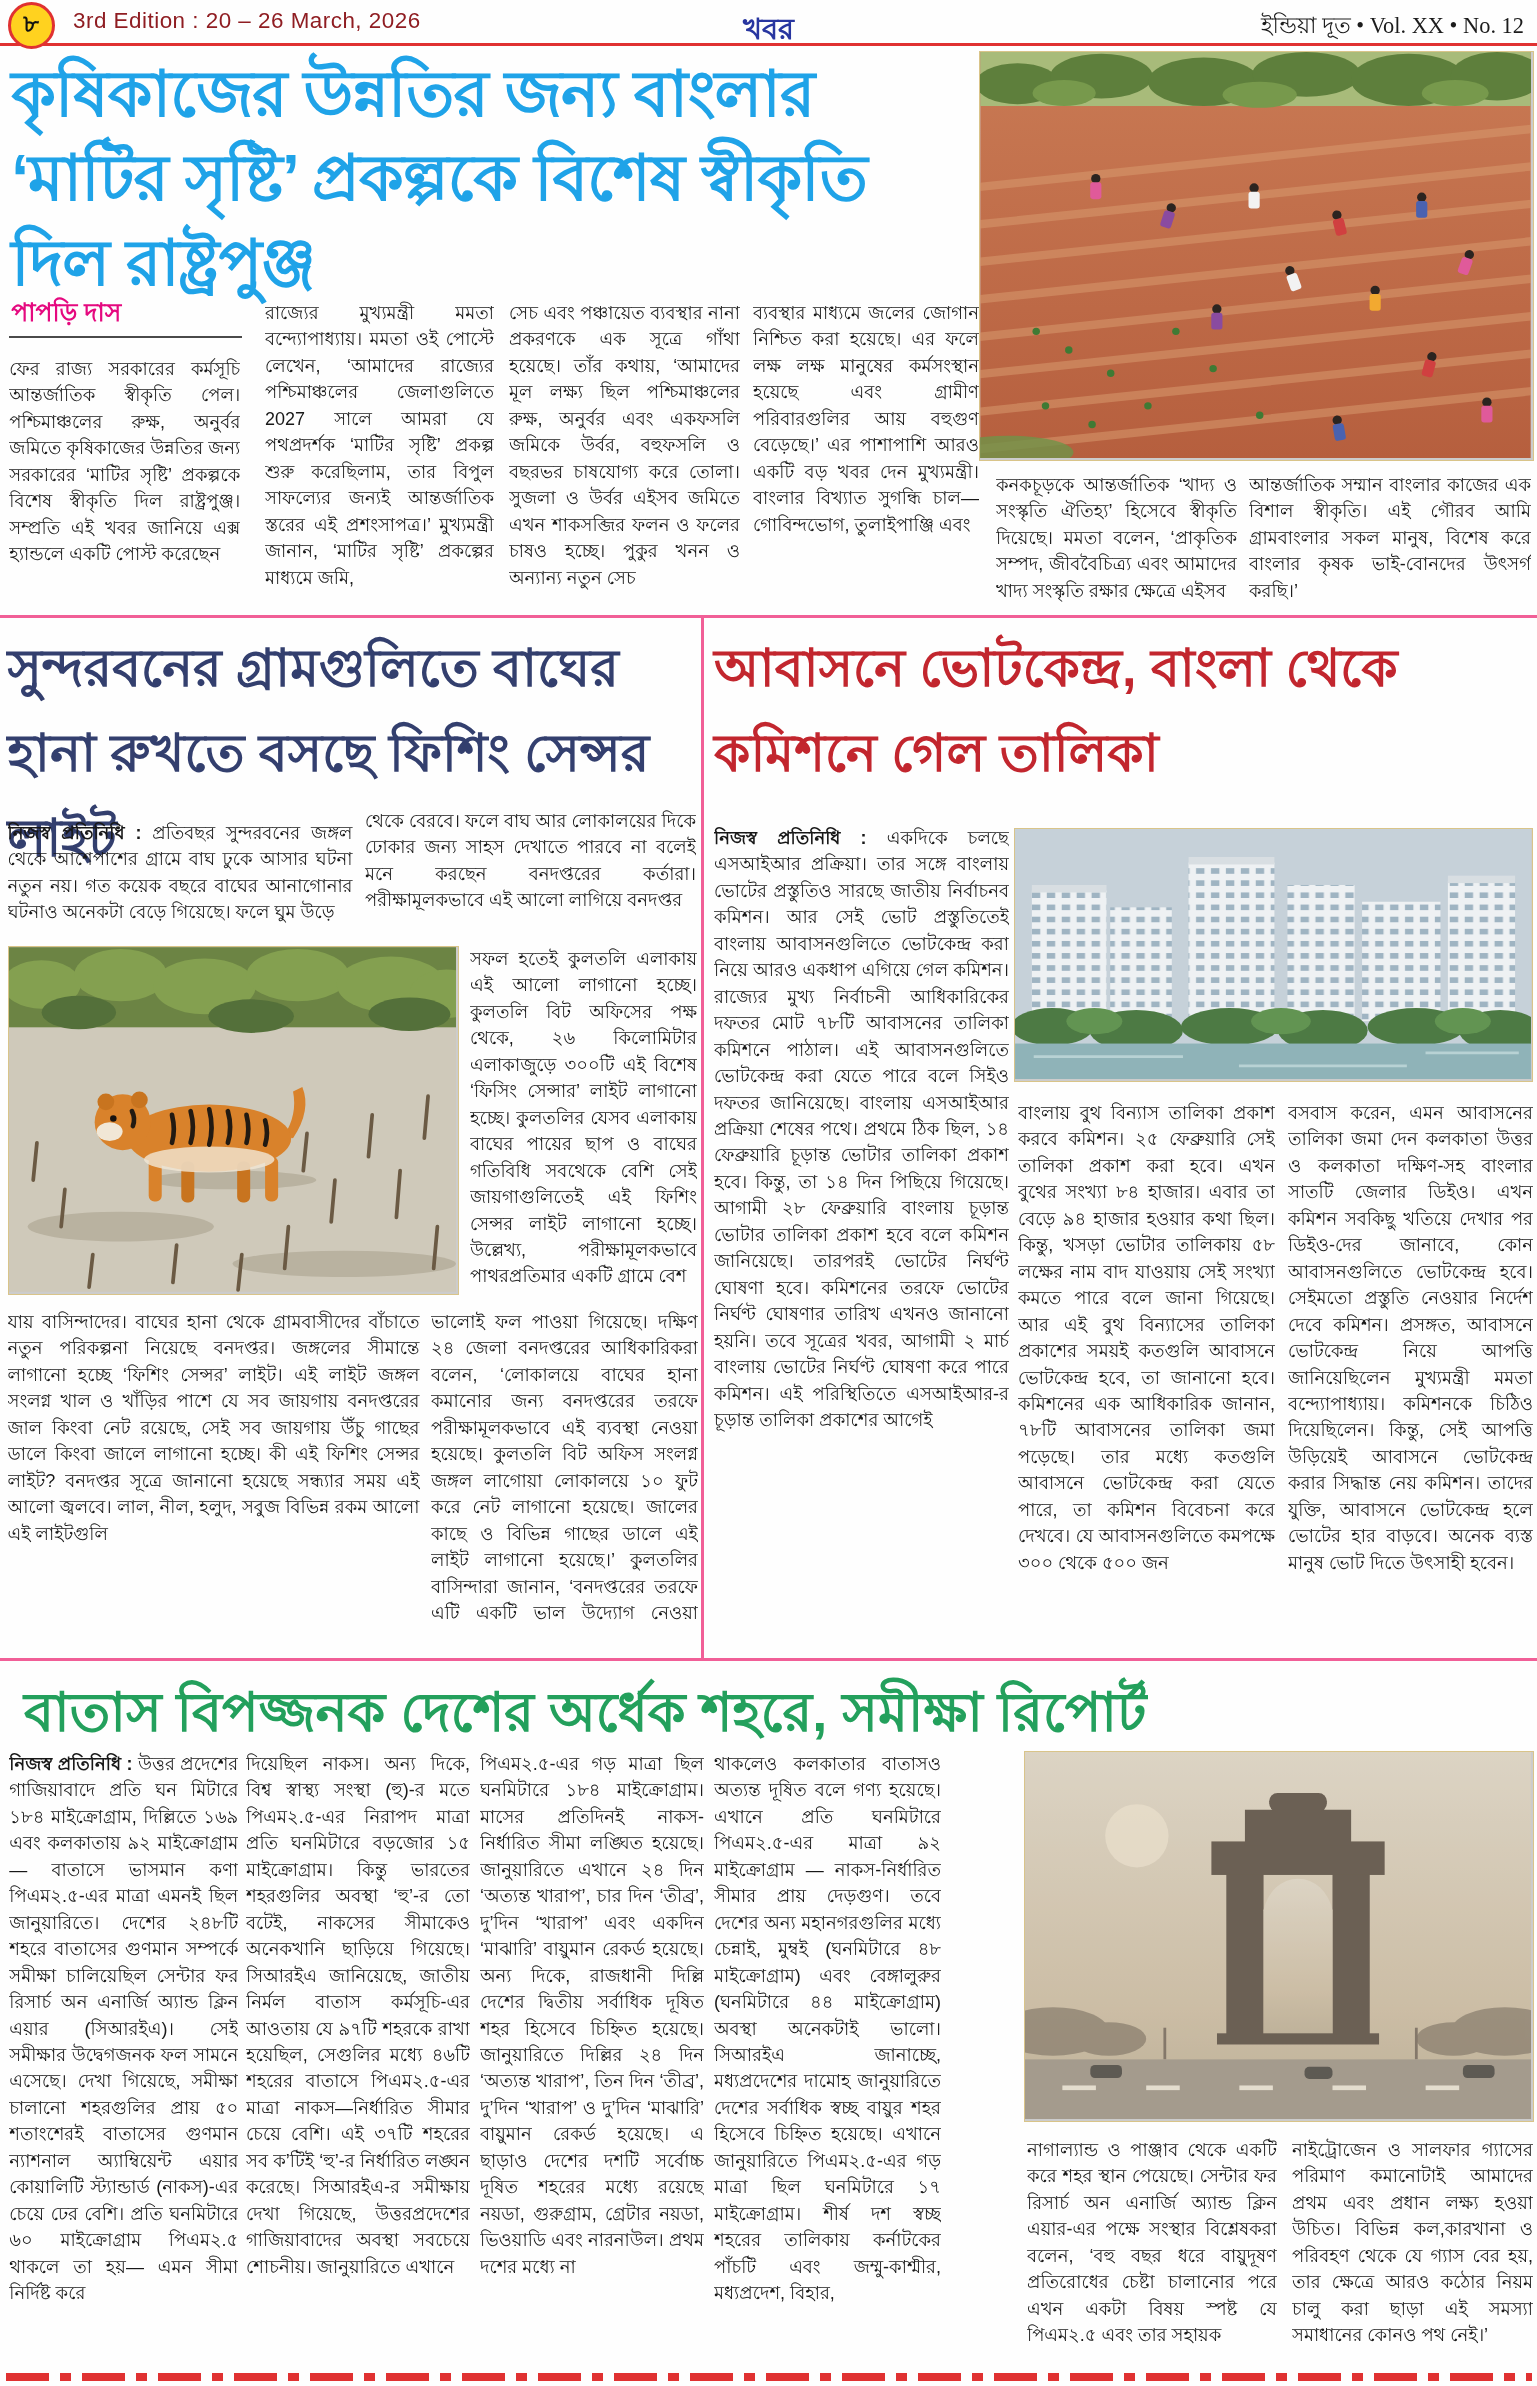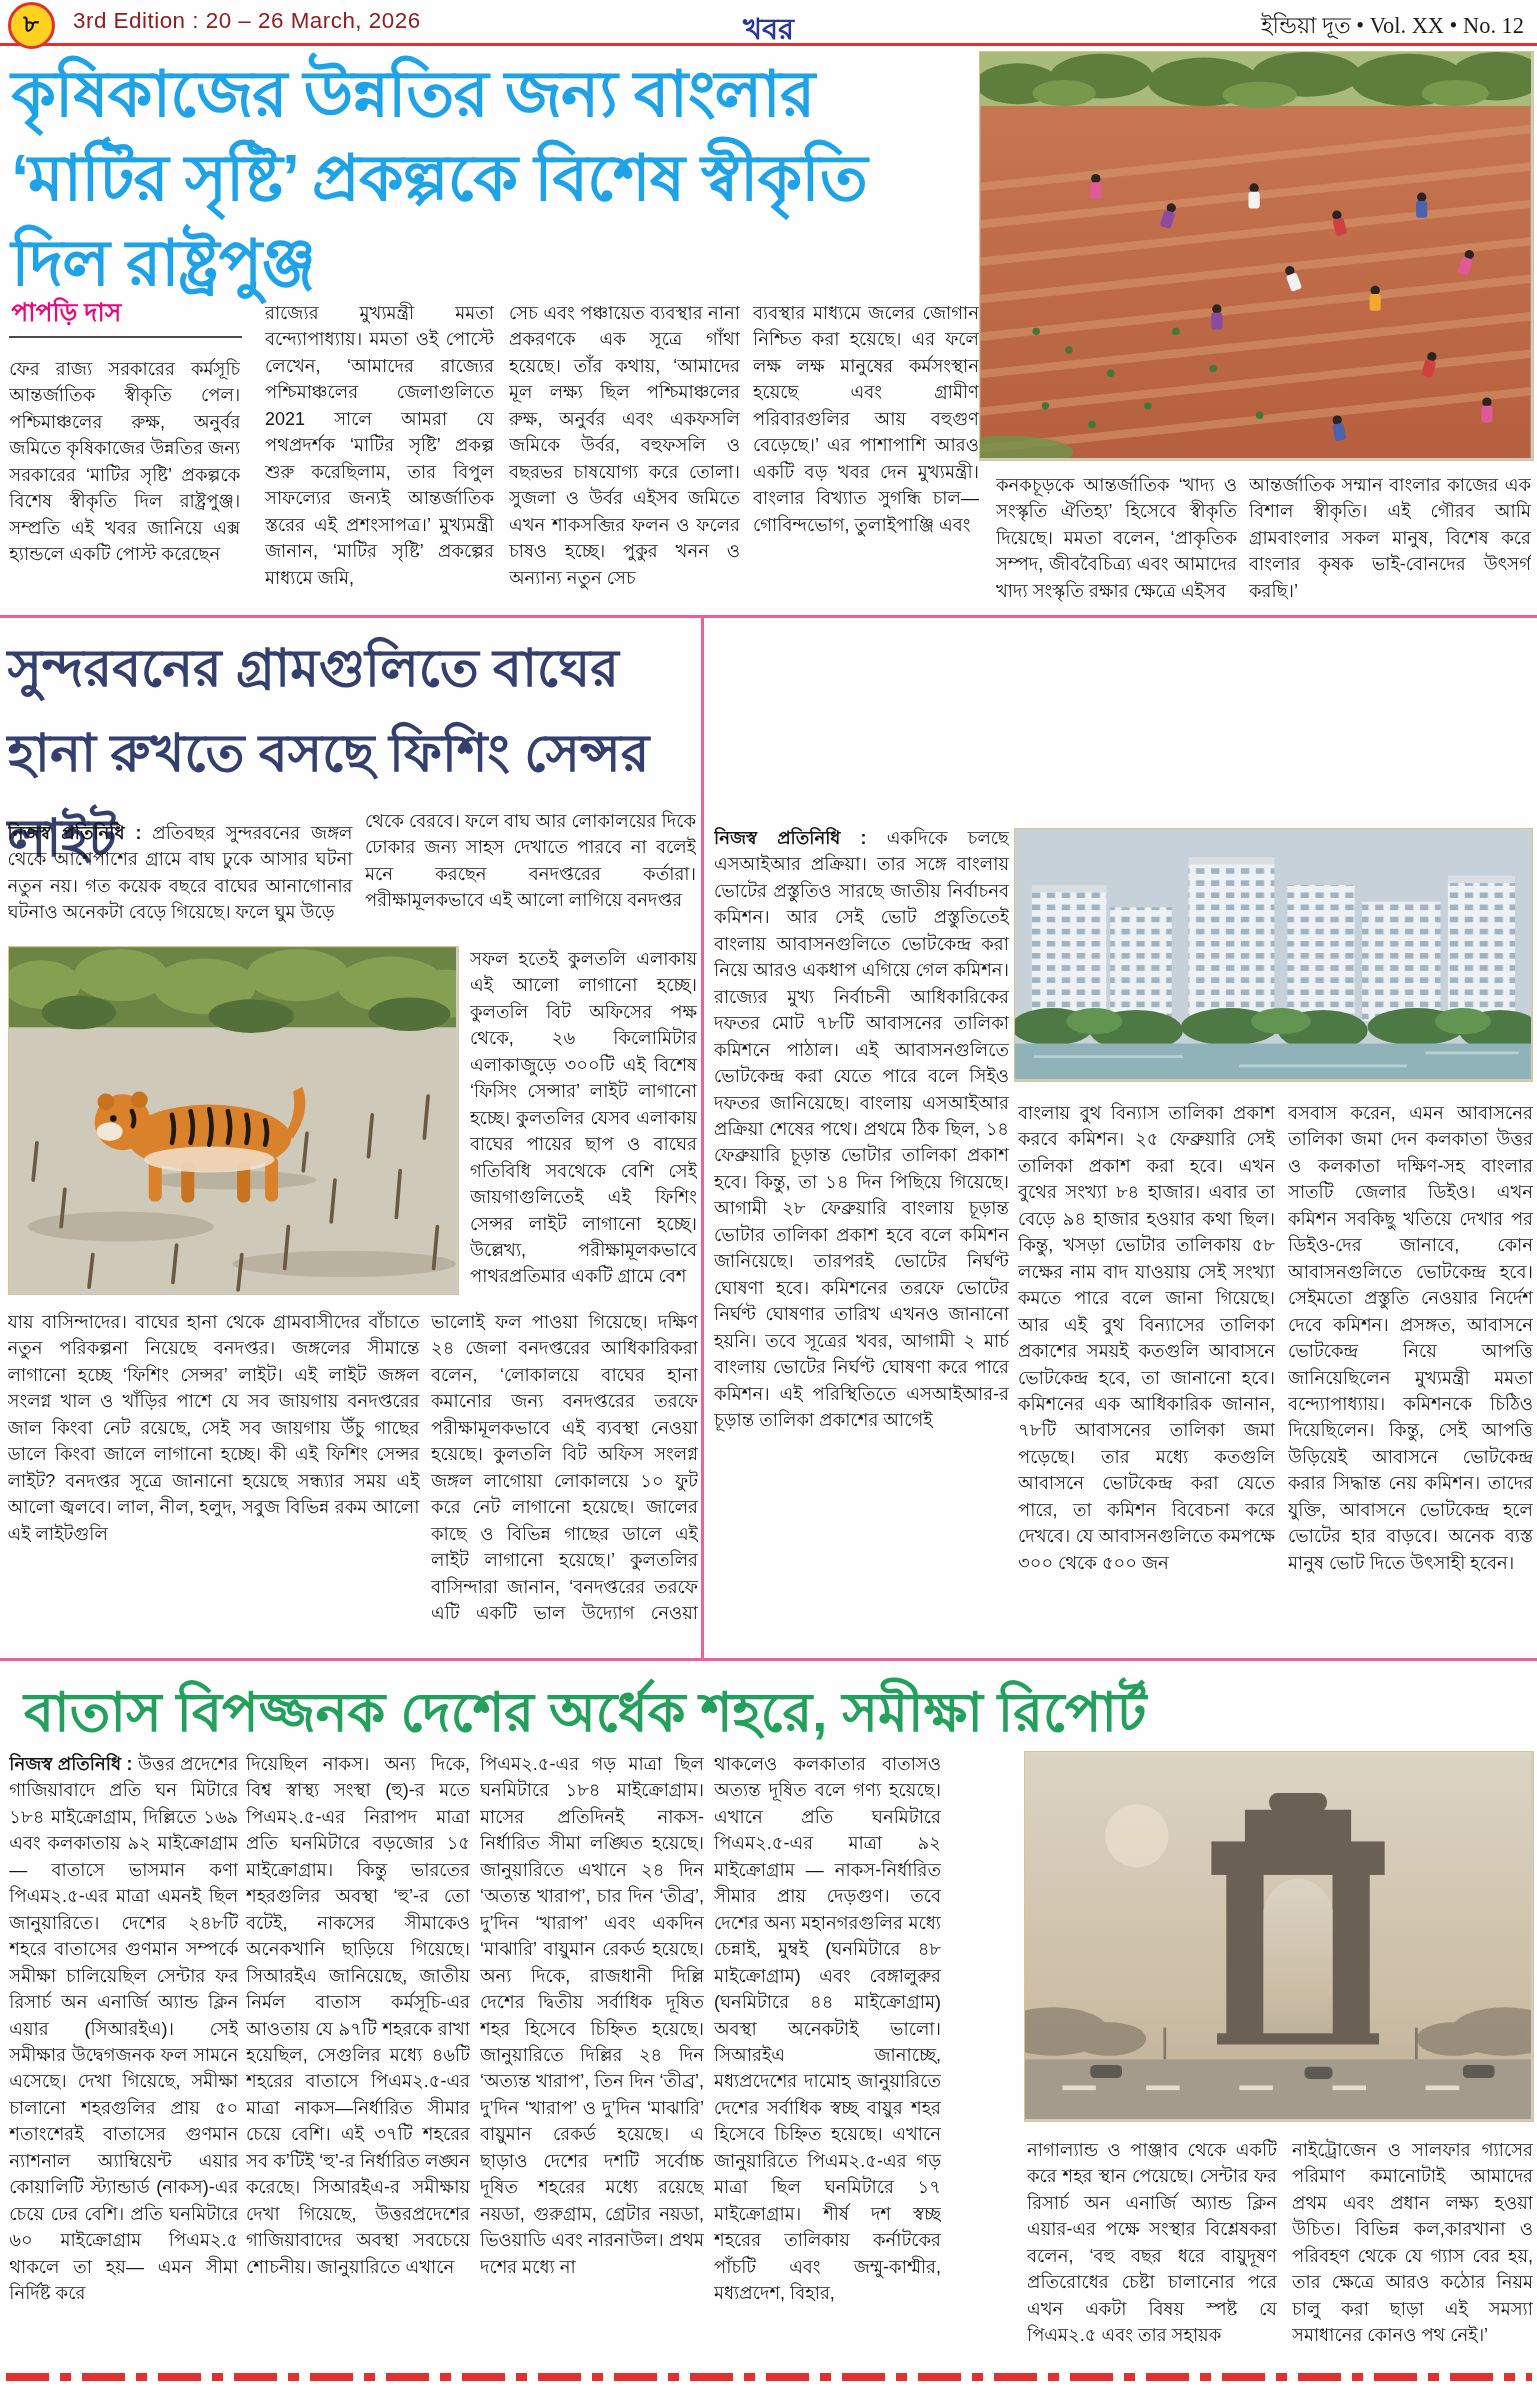--- a/index.html
+++ b/index.html
@@ -146,21 +146,21 @@
           </g>
       </g>
       <ellipse cx="30" cy="430" rx="70" ry="18" fill="#6f9448" opacity="0.8"></ellipse>
     </svg>
   </div>
 
   <div class="abs byline" style="left:11.2px;top:293px;">পাপড়ি দাস</div>
   <div class="abs byrule" style="left:9.3px;top:336px;width:233px;"></div>
 
   <div class="abs col" style="left:9.3px;top:356px;width:231px;height:247px;">ফের রাজ্য সরকারের কর্মসূচি আন্তর্জাতিক স্বীকৃতি পেল। পশ্চিমাঞ্চলের রুক্ষ, অনুর্বর জমিতে কৃষিকাজের উন্নতির জন্য সরকারের ‘মাটির সৃষ্টি’ প্রকল্পকে বিশেষ স্বীকৃতি দিল রাষ্ট্রপুঞ্জ। সম্প্রতি এই খবর জানিয়ে এক্স হ্যান্ডলে একটি পোস্ট করেছেন</div>
-  <div class="abs col" style="left:265px;top:300px;width:229px;height:304px;">রাজ্যের মুখ্যমন্ত্রী মমতা বন্দ্যোপাধ্যায়। মমতা ওই পোস্টে লেখেন, ‘আমাদের রাজ্যের পশ্চিমাঞ্চলের জেলাগুলিতে 2021 সালে আমরা যে পথপ্রদর্শক ‘মাটির সৃষ্টি’ প্রকল্প শুরু করেছিলাম, তার বিপুল সাফল্যের জন্যই আন্তর্জাতিক স্তরের এই প্রশংসাপত্র।’ মুখ্যমন্ত্রী জানান, ‘মাটির সৃষ্টি’ প্রকল্পের মাধ্যমে জমি,</div>
+  <div class="abs col" style="left:265px;top:300px;width:229px;height:304px;">রাজ্যের মুখ্যমন্ত্রী মমতা বন্দ্যোপাধ্যায়। মমতা ওই পোস্টে লেখেন, ‘আমাদের রাজ্যের পশ্চিমাঞ্চলের জেলাগুলিতে 2027 সালে আমরা যে পথপ্রদর্শক ‘মাটির সৃষ্টি’ প্রকল্প শুরু করেছিলাম, তার বিপুল সাফল্যের জন্যই আন্তর্জাতিক স্তরের এই প্রশংসাপত্র।’ মুখ্যমন্ত্রী জানান, ‘মাটির সৃষ্টি’ প্রকল্পের মাধ্যমে জমি,</div>
   <div class="abs col" style="left:753px;top:300px;width:226px;height:304px;">ব্যবস্থার মাধ্যমে জলের জোগান নিশ্চিত করা হয়েছে। এর ফলে লক্ষ লক্ষ মানুষের কর্মসংস্থান হয়েছে এবং গ্রামীণ পরিবারগুলির আয় বহুগুণ বেড়েছে।’ এর পাশাপাশি আরও একটি বড় খবর দেন মুখ্যমন্ত্রী। বাংলার বিখ্যাত সুগন্ধি চাল— গোবিন্দভোগ, তুলাইপাঞ্জি এবং</div>
   <div class="abs col" style="left:509px;top:300px;width:231px;height:304px;">সেচ এবং পঞ্চায়েত ব্যবস্থার নানা প্রকরণকে এক সূত্রে গাঁথা হয়েছে। তাঁর কথায়, ‘আমাদের মূল লক্ষ্য ছিল পশ্চিমাঞ্চলের রুক্ষ, অনুর্বর এবং একফসলি জমিকে উর্বর, বহুফসলি ও বছরভর চাষযোগ্য করে তোলা। সুজলা ও উর্বর এইসব জমিতে এখন শাকসব্জির ফলন ও ফলের চাষও হচ্ছে। পুকুর খনন ও অন্যান্য নতুন সেচ</div>
   <div class="abs col" style="left:996px;top:472px;width:241px;height:138px;">কনকচূড়কে আন্তর্জাতিক ‘খাদ্য ও সংস্কৃতি ঐতিহ্য’ হিসেবে স্বীকৃতি দিয়েছে। মমতা বলেন, ‘প্রাকৃতিক সম্পদ, জীববৈচিত্র্য এবং আমাদের খাদ্য সংস্কৃতি রক্ষার ক্ষেত্রে এইসব</div>
   <div class="abs col" style="left:1249px;top:472px;width:282px;height:138px;">আন্তর্জাতিক সম্মান বাংলার কাজের এক বিশাল স্বীকৃতি। এই গৌরব আমি গ্রামবাংলার সকল মানুষ, বিশেষ করে বাংলার কৃষক ভাই-বোনদের উৎসর্গ করছি।’</div>
 
   <div class="abs pink-h" style="left:0;top:615px;width:1537px;"></div>
   <div class="abs pink-v" style="left:701px;top:615px;height:1046px;"></div>
   <div class="abs pink-h" style="left:0;top:1658px;width:1537px;"></div>
 
   <div class="abs hl2" style="left:7.5px;top:626px;width:688px;">সুন্দরবনের গ্রামগুলিতে বাঘের হানা রুখতে বসছে  ফিশিং সেন্সর লাইট</div>
@@ -233,20 +233,21 @@
         <circle cx="112" cy="184" r="3.5" fill="#181310"></circle>
       </g>
     </svg>
   </div>
 
   <div class="abs col" style="left:470px;top:946px;width:227px;height:352px;">সফল হতেই কুলতলি এলাকায় এই আলো লাগানো হচ্ছে। কুলতলি বিট অফিসের পক্ষ থেকে, ২৬ কিলোমিটার এলাকাজুড়ে ৩০০টি এই বিশেষ ‘ফিসিং সেন্সার’ লাইট লাগানো হচ্ছে। কুলতলির যেসব এলাকায় বাঘের পায়ের ছাপ ও বাঘের গতিবিধি সবথেকে বেশি সেই জায়গাগুলিতেই এই ফিশিং সেন্সর লাইট লাগানো হচ্ছে। উল্লেখ্য, পরীক্ষামূলকভাবে পাথরপ্রতিমার একটি গ্রামে বেশ</div>
 
   <div class="abs col" style="left:7.5px;top:1309px;width:412px;height:317px;">যায় বাসিন্দাদের। বাঘের হানা থেকে গ্রামবাসীদের বাঁচাতে নতুন পরিকল্পনা নিয়েছে বনদপ্তর। জঙ্গলের সীমান্তে লাগানো হচ্ছে ‘ফিশিং সেন্সর’ লাইট। এই লাইট জঙ্গল সংলগ্ন খাল ও খাঁড়ির পাশে যে সব জায়গায় বনদপ্তরের জাল কিংবা নেট রয়েছে, সেই সব জায়গায় উঁচু গাছের ডালে কিংবা জালে লাগানো হচ্ছে। কী এই ফিশিং সেন্সর লাইট? বনদপ্তর সূত্রে জানানো হয়েছে সন্ধ্যার সময় এই আলো জ্বলবে। লাল, নীল, হলুদ, সবুজ বিভিন্ন রকম আলো এই লাইটগুলি</div>
   <div class="abs col" style="left:431px;top:1309px;width:267px;height:317px;">ভালোই ফল পাওয়া গিয়েছে। দক্ষিণ ২৪ জেলা বনদপ্তরের আধিকারিকরা বলেন, ‘লোকালয়ে বাঘের হানা কমানোর জন্য বনদপ্তরের তরফে পরীক্ষামূলকভাবে এই ব্যবস্থা নেওয়া হয়েছে। কুলতলি বিট অফিস সংলগ্ন জঙ্গল লাগোয়া লোকালয়ে ১০ ফুট করে নেট লাগানো হয়েছে। জালের কাছে ও বিভিন্ন গাছের ডালে এই লাইট লাগানো হয়েছে।’ কুলতলির বাসিন্দারা জানান, ‘বনদপ্তরের তরফে এটি একটি ভাল উদ্যোগ নেওয়া হয়েছে।’</div>
 
+  <div class="abs hl3" style="left:714px;top:626px;width:820px;">আবাসনে ভোটকেন্দ্র, বাংলা থেকে কমিশনে গেল তালিকা</div>
 
   <div class="abs col" style="left:714px;top:825px;width:295px;height:800px;">
     <span class="lead">নিজস্ব প্রতিনিধি :</span>
     <span>একদিকে চলছে এসআইআর প্রক্রিয়া। তার সঙ্গে বাংলায় ভোটের প্রস্তুতিও সারছে জাতীয় নির্বাচনব কমিশন। আর সেই ভোট প্রস্তুতিতেই বাংলায় আবাসনগুলিতে ভোটকেন্দ্র করা নিয়ে আরও একধাপ এগিয়ে গেল কমিশন। রাজ্যের মুখ্য নির্বাচনী আধিকারিকের দফতর মোট ৭৮টি আবাসনের তালিকা কমিশনে পাঠাল। এই আবাসনগুলিতে ভোটকেন্দ্র করা যেতে পারে বলে সিইও দফতর জানিয়েছে। বাংলায় এসআইআর প্রক্রিয়া শেষের পথে। প্রথমে ঠিক ছিল, ১৪ ফেব্রুয়ারি চূড়ান্ত ভোটার তালিকা প্রকাশ হবে। কিন্তু, তা ১৪ দিন পিছিয়ে গিয়েছে। আগামী ২৮ ফেব্রুয়ারি বাংলায় চূড়ান্ত ভোটার তালিকা প্রকাশ হবে বলে কমিশন জানিয়েছে। তারপরই ভোটের নির্ঘণ্ট ঘোষণা হবে। কমিশনের তরফে ভোটের নির্ঘণ্ট ঘোষণার তারিখ এখনও জানানো হয়নি। তবে সূত্রের খবর, আগামী ২ মার্চ বাংলায় ভোটের নির্ঘণ্ট ঘোষণা করে পারে কমিশন। এই পরিস্থিতিতে এসআইআর-র চূড়ান্ত তালিকা প্রকাশের আগেই</span>
   </div>
 
   <div class="abs photo" style="left:1014px;top:828px;width:519px;height:254px;">
     <svg width="516" height="250" viewBox="0 0 553 268">
       <defs>
         <pattern id="win" width="16" height="13" patternUnits="userSpaceOnUse">

